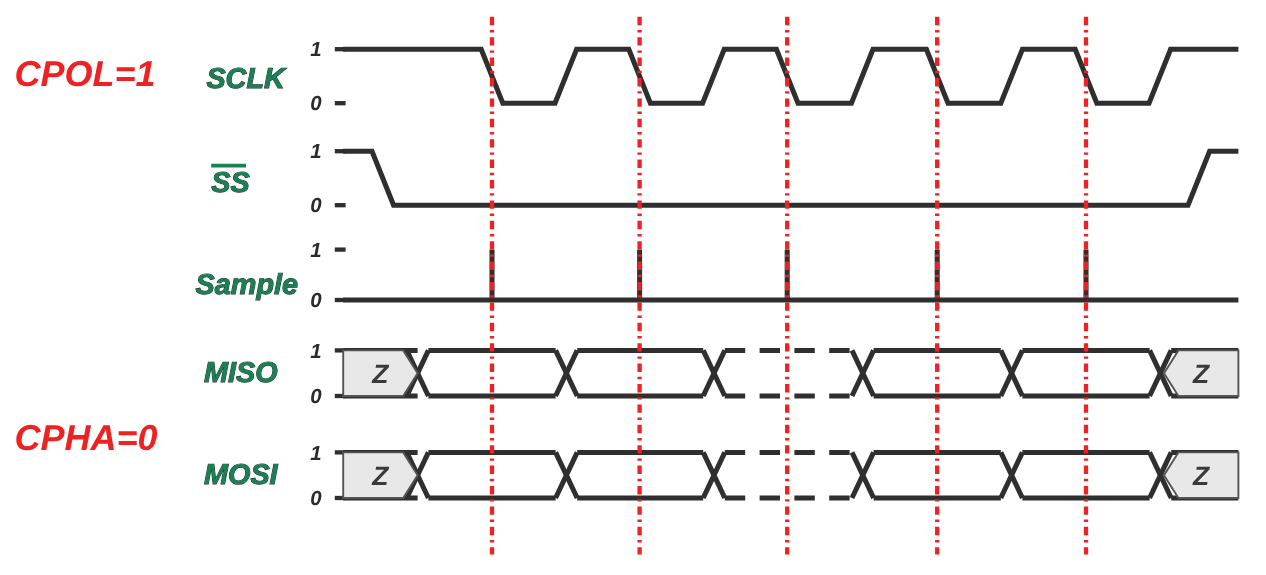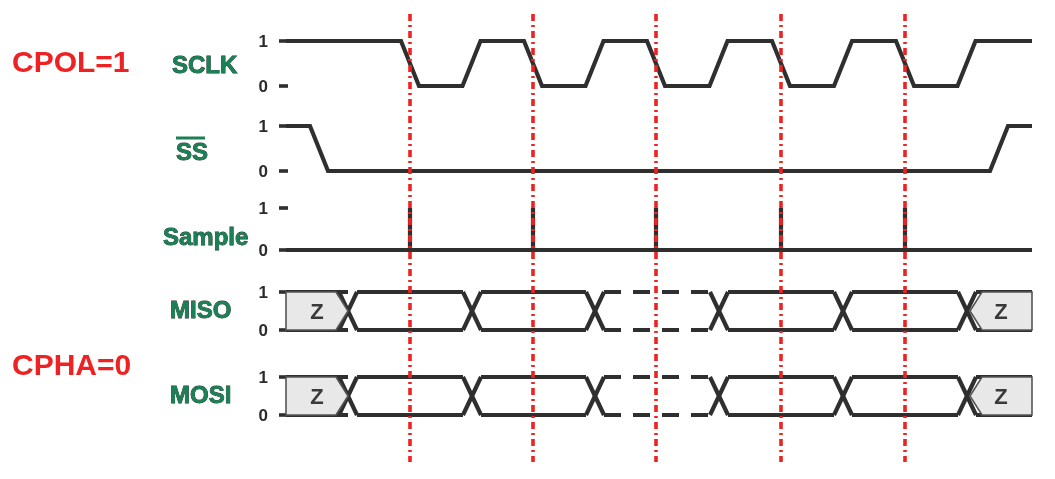--- a/index.html
+++ b/index.html
@@ -1,19 +1,19 @@
 <!DOCTYPE html>
 <html><head>
 <meta charset="utf-8">
 <title>SPI Timing Diagram</title>
 <style>
   html,body{margin:0;padding:0;background:#ffffff;}
   body{width:1055px;height:479px;overflow:hidden;
        font-family:"Liberation Sans","DejaVu Sans",sans-serif;}
-  #diagram{position:relative;width:839px;height:479px;}
+  #diagram{position:relative;width:839px;height:479px;font-style:italic;}
   svg{display:block;}
   .mode-label{font-size:30px;font-weight:bold;fill:#ee2222;}
   .sig-label{font-size:24px;font-weight:bold;fill:#1a8055;
              stroke:#1a2a22;stroke-width:0.8px;paint-order:stroke fill;}
   .axis-num{font-size:17px;font-weight:bold;fill:#2b2b2b;}
   .z-text{font-size:22px;font-weight:bold;fill:#3a3a3a;}
   .wave{fill:none;stroke:#2f2f2f;stroke-width:4.2;
         stroke-linecap:butt;stroke-linejoin:miter;}
   .wave-dash{fill:none;stroke:#2f2f2f;stroke-width:4.2;
              stroke-dasharray:17 12;stroke-linecap:butt;}

